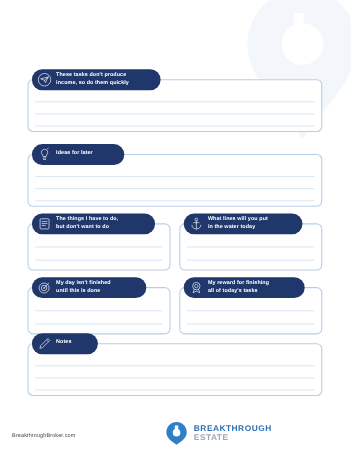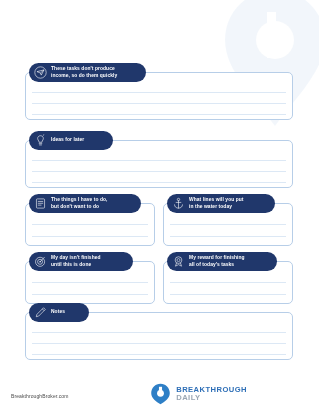--- a/index.html
+++ b/index.html
@@ -214,18 +214,18 @@
   <div class="footer">
     <div class="footer-url">BreakthroughBroker.com</div>
     <div class="logo-wrap">
       <svg class="logo-mark" viewBox="0 0 60 64">
         <path d="M30 2C15 2 3 14 3 29c0 16 15 25 27 33 12-8 27-17 27-33C57 14 45 2 30 2z" fill="#2E7FC6"></path>
         <circle cx="30" cy="30" r="10" fill="#FFFFFF"></circle>
         <path d="M25.5 11h9v26h-9z" fill="#FFFFFF"></path>
       </svg>
       <div class="logo-text">
         <div class="logo-l1">BREAKTHROUGH</div>
-        <div class="logo-l2">DAILY</div>
+        <div class="logo-l2">ESTATE</div>
       </div>
     </div>
   </div>
 
 </div>
 
 </body></html>

